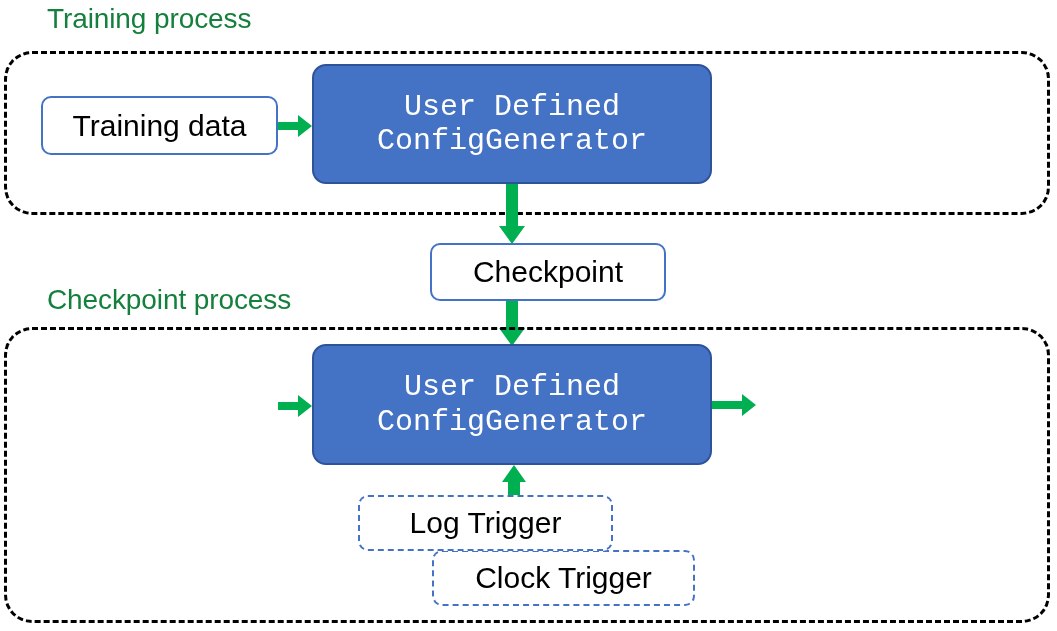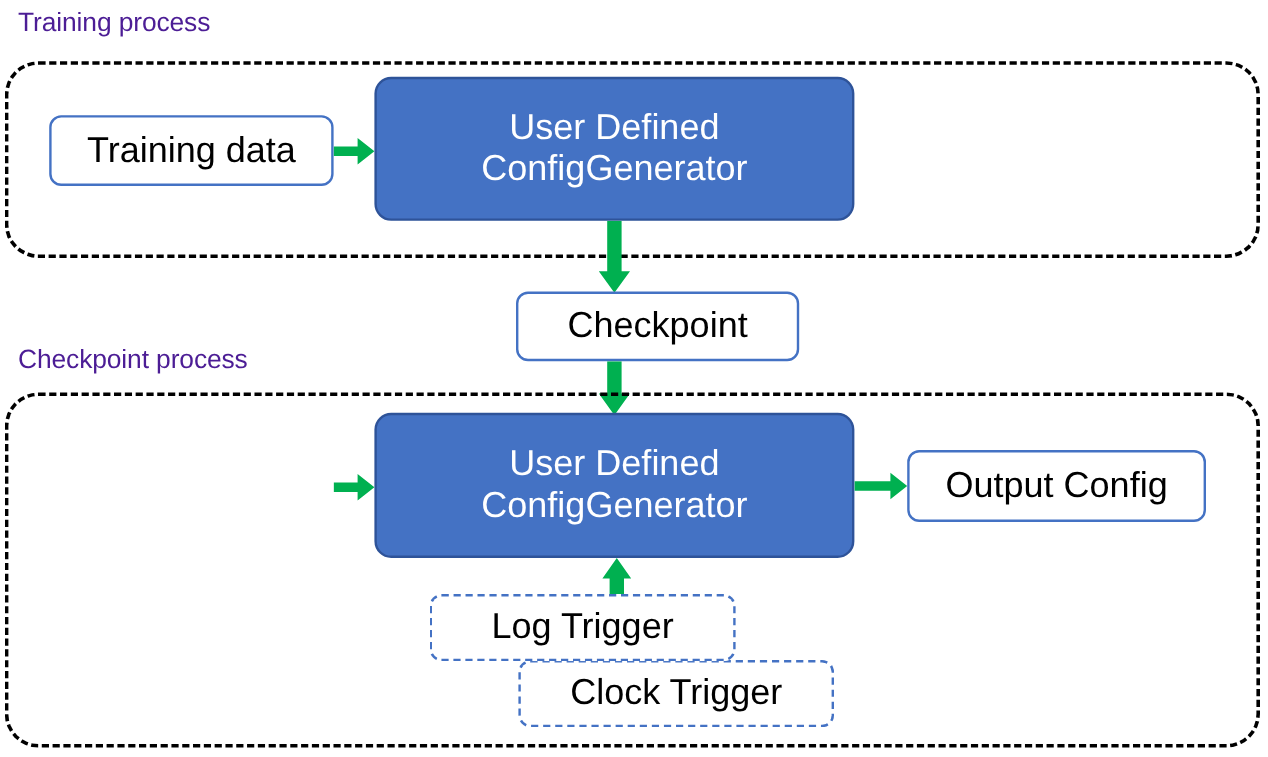--- a/index.html
+++ b/index.html
@@ -23,25 +23,26 @@
     position: absolute;
     border: 3px dashed #000000;
     border-radius: 28px;
     background: transparent;
     box-sizing: border-box;
   }
 
   
   .group-caption {
     position: absolute;
-    color: #4c1d95;
-    font-size: 22px;
+    color: #15803d;
+    font-size: 28px;
     line-height: 34px;
     white-space: nowrap;
     letter-spacing: -0.1px;
+    margin-left: 32px;
   }
 
   
   .node {
     position: absolute;
     box-sizing: border-box;
     display: flex;
     align-items: center;
     justify-content: center;
     background: #ffffff;
@@ -56,20 +57,21 @@
   
   .node.filled {
     background: #4472C4;
     border: 2px solid #2E5399;
     border-radius: 14px;
     color: #ffffff;
     text-align: center;
     line-height: 1.15;
     white-space: normal;
     padding: 0 10px;
+    font-family: Liberation Mono, monospace;
   }
   .node.filled .line {
     display: block;
   }
 
   
   .node.trigger {
     background: #ffffff;
     border: 2px dashed #4472C4;
     border-radius: 10px;
@@ -136,21 +138,20 @@
       <span class="line">ConfigGenerator</span>
     </div>
   </div>
 
   <div class="arrow" style="left:712px; top:391px; width:46px; height:28px;">
     <svg width="46" height="28" viewBox="0 0 46 28">
       <path d="M0 10 L30 10 L30 3 L44 14 L30 25 L30 18 L0 18 Z" fill="#00B050"></path>
     </svg>
   </div>
 
-  <div class="node" style="left:756px; top:375px; width:249px; height:60px;">Output Config</div>
 
   <div class="arrow" style="left:500px; top:465px; width:28px; height:36px;">
     <svg width="28" height="36" viewBox="0 0 28 36">
       <path d="M14 0 L26 17 L20 17 L20 36 L8 36 L8 17 L2 17 Z" fill="#00B050"></path>
     </svg>
   </div>
 
   <div class="node trigger" style="left:432px; top:550px; width:263px; height:56px; z-index:1;">Clock Trigger</div>
 
   <div class="node trigger" style="left:358px; top:495px; width:255px; height:56px; z-index:2;">Log Trigger</div>

